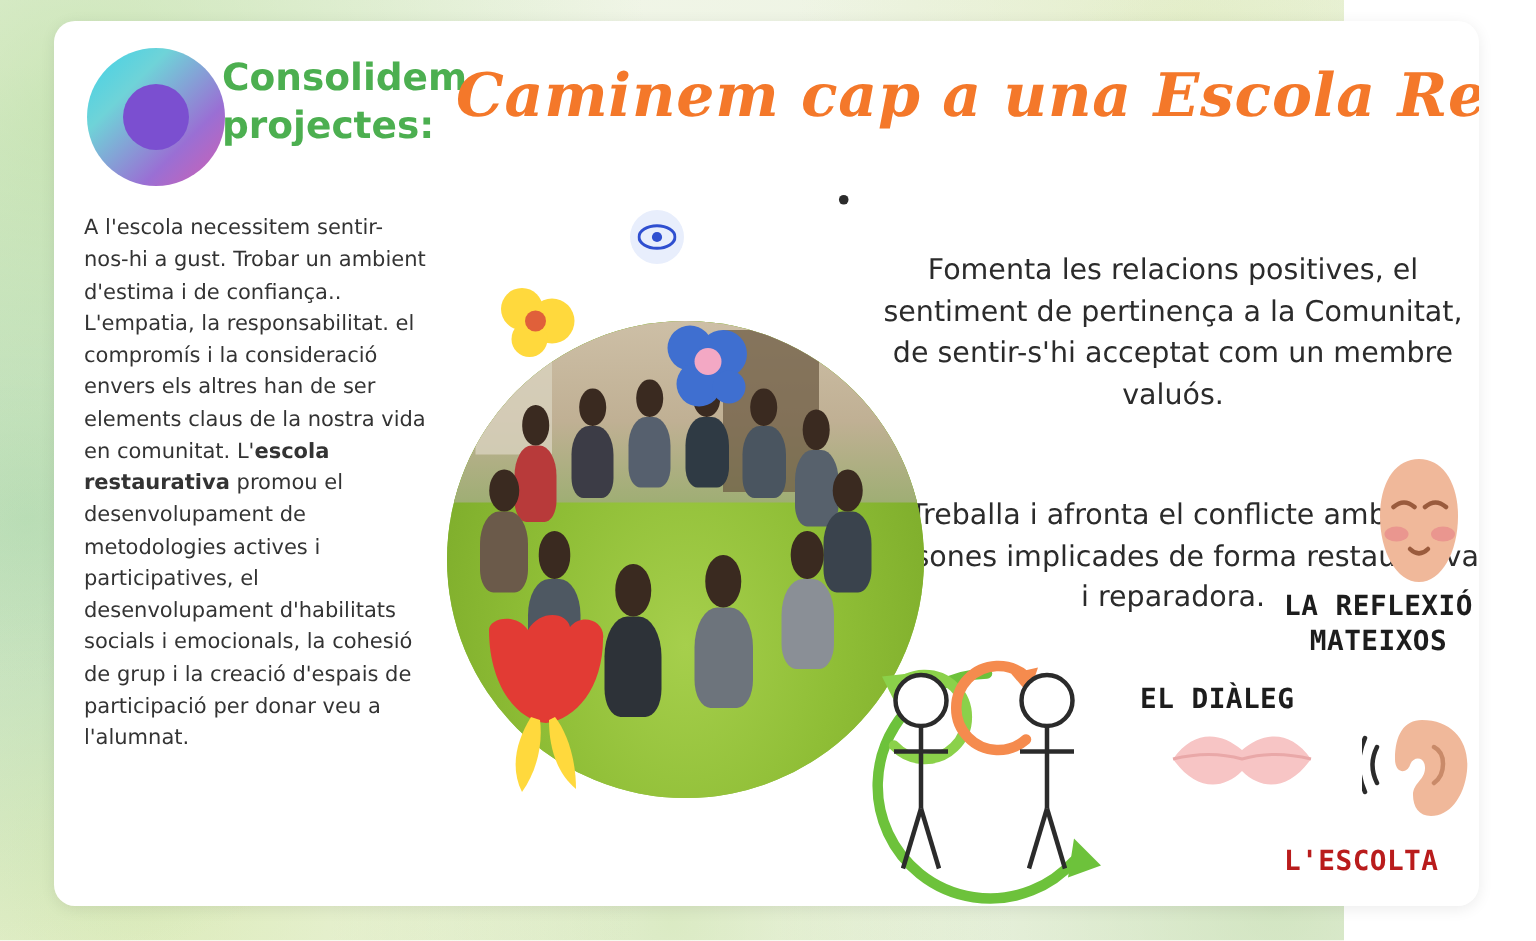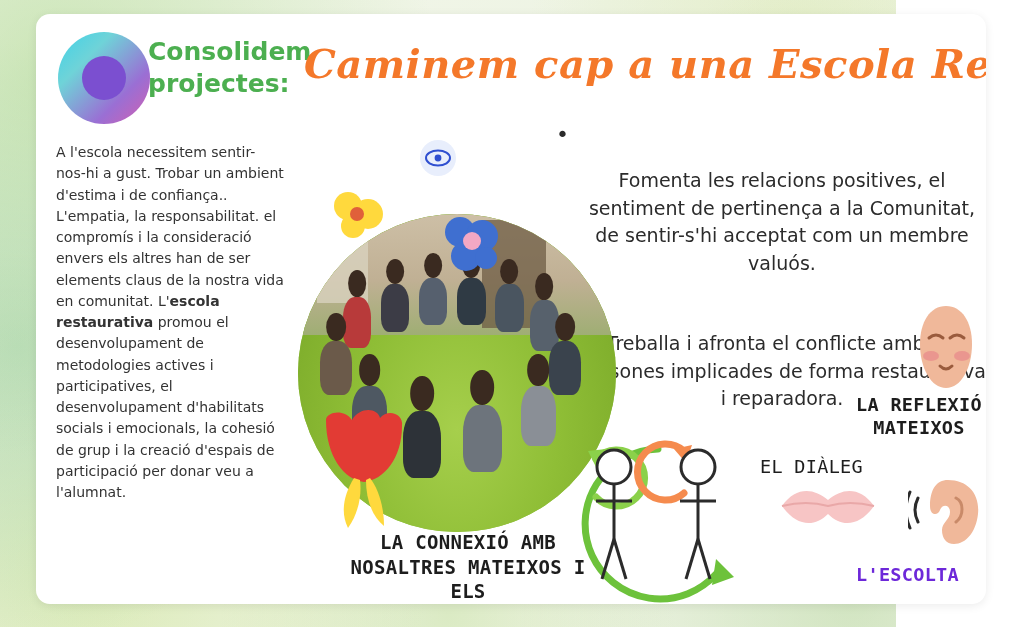--- a/index.html
+++ b/index.html
@@ -236,34 +236,34 @@
     font-weight: bold;
     color: #1d1d1d;
     line-height: 1.22;
     letter-spacing: .3px;
   }
   #label-dialeg {
     position: absolute;
     left: 724px; top: 442px;
     font-family: "DejaVu Sans Mono", monospace;
     font-size: 18.5px;
-    font-weight: normal;
+    font-weight: bold;
     color: #1d1d1d;
     letter-spacing: .3px;
     white-space: nowrap;
   }
   #lips { position: absolute; left: 742px; top: 470px; }
   #ear { position: absolute; left: 872px; top: 462px; }
   #label-escolta {
     position: absolute;
     left: 820px; top: 550px;
     font-family: "DejaVu Sans Mono", monospace;
     font-size: 18.5px;
     font-weight: bold;
-    color: #6d28d9;
+    color: #b91c1c;
     letter-spacing: .3px;
     white-space: nowrap;
   }
   #label-connexio {
     position: absolute;
     left: 292px; top: 516px;
     width: 280px;
     text-align: center;
     font-family: "DejaVu Sans Mono", monospace;
     font-size: 19px;
@@ -437,20 +437,15 @@
       <svg width="78" height="72" viewBox="0 0 78 72" aria-hidden="true">
         <path d="M40 4 C60 4 72 18 70 38 C68 56 58 68 46 68 C38 68 34 62 34 54 C34 46 42 44 42 36 C42 28 34 28 32 34 C30 40 22 40 22 30 C22 14 28 4 40 4 Z" fill="#f0b89a"></path>
         <path d="M48 22 C56 26 56 40 48 46" stroke="#c98a69" stroke-width="3" fill="none" stroke-linecap="round"></path>
         <path d="M10 22 q-6 12 0 24" stroke="#2b2b2b" stroke-width="3" fill="none" stroke-linecap="round"></path>
         <path d="M2 16 q-8 18 0 36" stroke="#2b2b2b" stroke-width="3" fill="none" stroke-linecap="round"></path>
       </svg>
     </div>
 
     <div id="label-escolta">L'ESCOLTA</div>
 
-    <div id="label-connexio">
-      <span>LA CONNEXIÓ AMB</span><br>
-      <span>NOSALTRES MATEIXOS I ELS</span><br>
-      
-    </div>
 
   </div>
 </div>
 
 </body></html>

